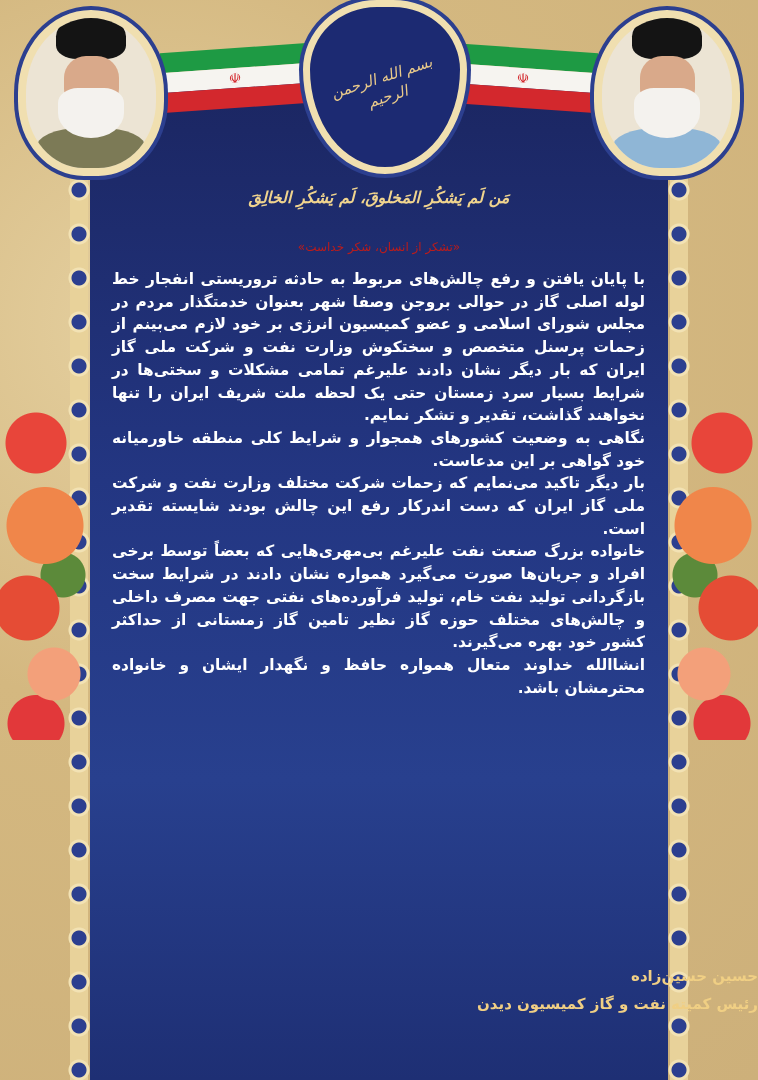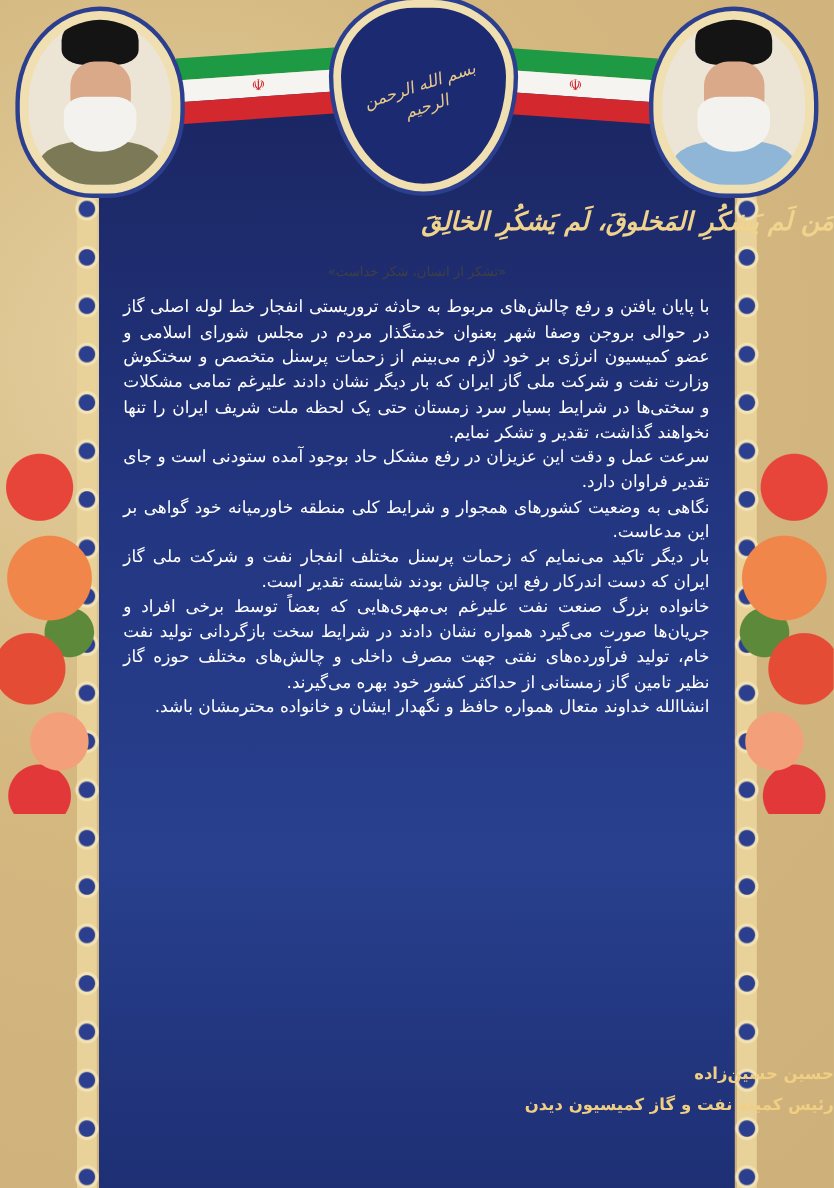--- a/index.html
+++ b/index.html
@@ -38,25 +38,25 @@
   .portrait.right .robe{background:#8fb6d6}
   .flowers{position:absolute;width:90px;height:330px;top:410px;
     background:radial-gradient(circle at 40% 10%,#e8453a 0 30px,transparent 31px),
                radial-gradient(circle at 50% 35%,#f0864a 0 38px,transparent 39px),
                radial-gradient(circle at 30% 60%,#e54c35 0 32px,transparent 33px),
                radial-gradient(circle at 60% 80%,#f3a07a 0 26px,transparent 27px),
                radial-gradient(circle at 40% 95%,#e2383a 0 28px,transparent 29px),
                radial-gradient(circle at 70% 50%,#5c8a3a 0 22px,transparent 23px);}
   .flowers.left{left:0}
   .flowers.right{right:0;transform:scaleX(-1)}
-  .motto{position:absolute;left:0;right:0;top:188px;direction:rtl;
-    color:#f0d48e;font-family:"DejaVu Serif",serif;font-style:italic;font-size:23px;font-weight:bold;letter-spacing:0.5px}
-  .motto-sub{position:absolute;left:0;right:0;top:240px;text-align:center;direction:rtl;color:#404040;font-size:12px}
+  .motto{position:absolute;left:0;right:0;top:188px;text-align:center;direction:rtl;
+    color:#f0d48e;font-family:"DejaVu Serif",serif;font-style:italic;font-size:16px;font-weight:bold;letter-spacing:0.5px}
+  .motto-sub{position:absolute;left:0;right:0;top:240px;text-align:center;direction:rtl;color:#b91c1c;font-size:12px}
   .body-text{position:absolute;left:112px;right:113px;top:268px;direction:rtl;text-align:justify;
-    color:#ffffff;font-size:15.4px;line-height:22.7px;font-weight:normal;}
+    color:#ffffff;font-size:15.4px;line-height:22.7px;font-weight:bold;}
   .body-text p{margin:0}
   .signature{position:absolute;left:0;right:0;top:962px;text-align:right;direction:rtl;
     color:#f0cf84;font-weight:bold;font-size:15px;line-height:28px}
   .signature div{margin:0}
 </style>
 </head>
 <body>
 
 <div class="frame-border"></div>
 <div class="panel"></div>
@@ -92,23 +92,22 @@
 </div>
 
 <div class="flowers left"></div>
 <div class="flowers right"></div>
 
 <div class="motto">مَن لَم یَشکُرِ المَخلوقَ، لَم یَشکُرِ الخالِقَ</div>
 <div class="motto-sub">«تشکر از انسان، شکر خداست»</div>
 
 <div class="body-text">
   <p>با پایان یافتن و رفع چالش‌های مربوط به حادثه تروریستی انفجار خط لوله اصلی گاز در حوالی بروجن وصفا شهر بعنوان خدمتگذار مردم در مجلس شورای اسلامی و عضو کمیسیون انرژی بر خود لازم می‌بینم از زحمات پرسنل متخصص و سختکوش وزارت نفت و شرکت ملی گاز ایران که بار دیگر نشان دادند علیرغم تمامی مشکلات و سختی‌ها در شرایط بسیار سرد زمستان حتی یک لحظه ملت شریف ایران را تنها نخواهند گذاشت، تقدیر و تشکر نمایم.</p>
-  <p>سرعت عمل و دقت این عزیزان در رفع مشکل حاد بوجود آمده ستودنی است و جای تقدیر فراوان دارد.</p>
   <p>نگاهی به وضعیت کشورهای همجوار و شرایط کلی منطقه خاورمیانه خود گواهی بر این مدعاست.</p>
-  <p>بار دیگر تاکید می‌نمایم که زحمات پرسنل مختلف انفجار نفت و شرکت ملی گاز ایران که دست اندرکار رفع این چالش بودند شایسته تقدیر است.</p>
+  <p>بار دیگر تاکید می‌نمایم که زحمات شرکت مختلف وزارت نفت و شرکت ملی گاز ایران که دست اندرکار رفع این چالش بودند شایسته تقدیر است.</p>
   <p>خانواده بزرگ صنعت نفت علیرغم بی‌مهری‌هایی که بعضاً توسط برخی افراد و جریان‌ها صورت می‌گیرد همواره نشان دادند در شرایط سخت بازگردانی تولید نفت خام، تولید فرآورده‌های نفتی جهت مصرف داخلی و چالش‌های مختلف حوزه گاز نظیر تامین گاز زمستانی از حداکثر کشور خود بهره می‌گیرند.</p>
   <p>انشاالله خداوند متعال همواره حافظ و نگهدار ایشان و خانواده محترمشان باشد.</p>
 </div>
 
 <div class="signature">
   <div>حسین حسین‌زاده</div>
   <div>رئیس کمیته نفت و گاز کمیسیون دیدن</div>
 </div>
 
 </body></html>

